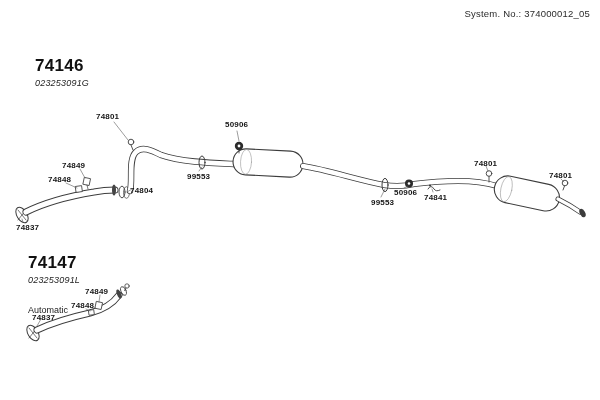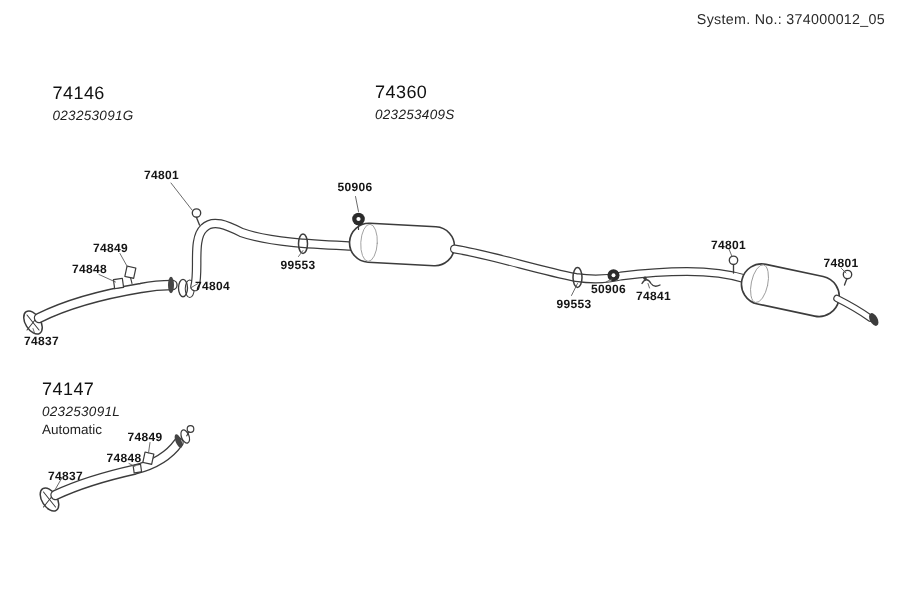--- a/index.html
+++ b/index.html
@@ -5,23 +5,23 @@
   html,body{margin:0;padding:0;background:#fff;}
   .page{
     position:relative;width:600px;height:357px;background:#ffffff;
     font-family:"Liberation Sans", sans-serif;color:#1f1f1f;overflow:hidden;
   }
   .system-no{
     position:absolute;top:8px;right:10px;font-size:9.5px;color:#2b2b2b;letter-spacing:.2px;
   }
   .diagram-svg{position:absolute;left:0;top:0;width:600px;height:400px;}
   .group{position:absolute;line-height:1.15;}
-  .group .part{font-weight:normal;font-size:12px;letter-spacing:.3px;color:#111;}
+  .group .part{font-weight:bold;font-size:17px;letter-spacing:.3px;color:#111;}
   .group .code{font-size:9px;color:#222;margin-top:2px;letter-spacing:.2px;font-style:italic;}
-  .group .note{font-size:9px;color:#222;margin-top:2px;}
+  .group .note{font-size:9px;color:#222;margin-top:20px;}
   .callout{
     position:absolute;font-size:8px;font-weight:bold;color:#151515;letter-spacing:.2px;white-space:nowrap;
   }
 </style>
 </head>
 <body>
 
 <div class="page">
 
   <div class="system-no">System. No.: 374000012_05</div>
@@ -131,24 +131,20 @@
       <line x1="41" y1="319" x2="37" y2="326"></line>
     </g>
   </svg>
 
   <div class="group" style="left:35px;top:56px">
     <div class="part">74146</div>
     <div class="code">023253091G</div>
   </div>
 
 
-  <div class="group" style="left:250px;top:55px">
-    <div class="part">74360</div>
-    <div class="code">023253409S</div>
-  </div>
 
 
   <div class="group" style="left:28px;top:253px">
     <div class="part">74147</div>
     <div class="code">023253091L</div>
     <div class="note">Automatic</div>
   </div>
 
   <span class="callout" style="left:96px;top:112px">74801</span>
   <span class="callout" style="left:225px;top:120px">50906</span>

